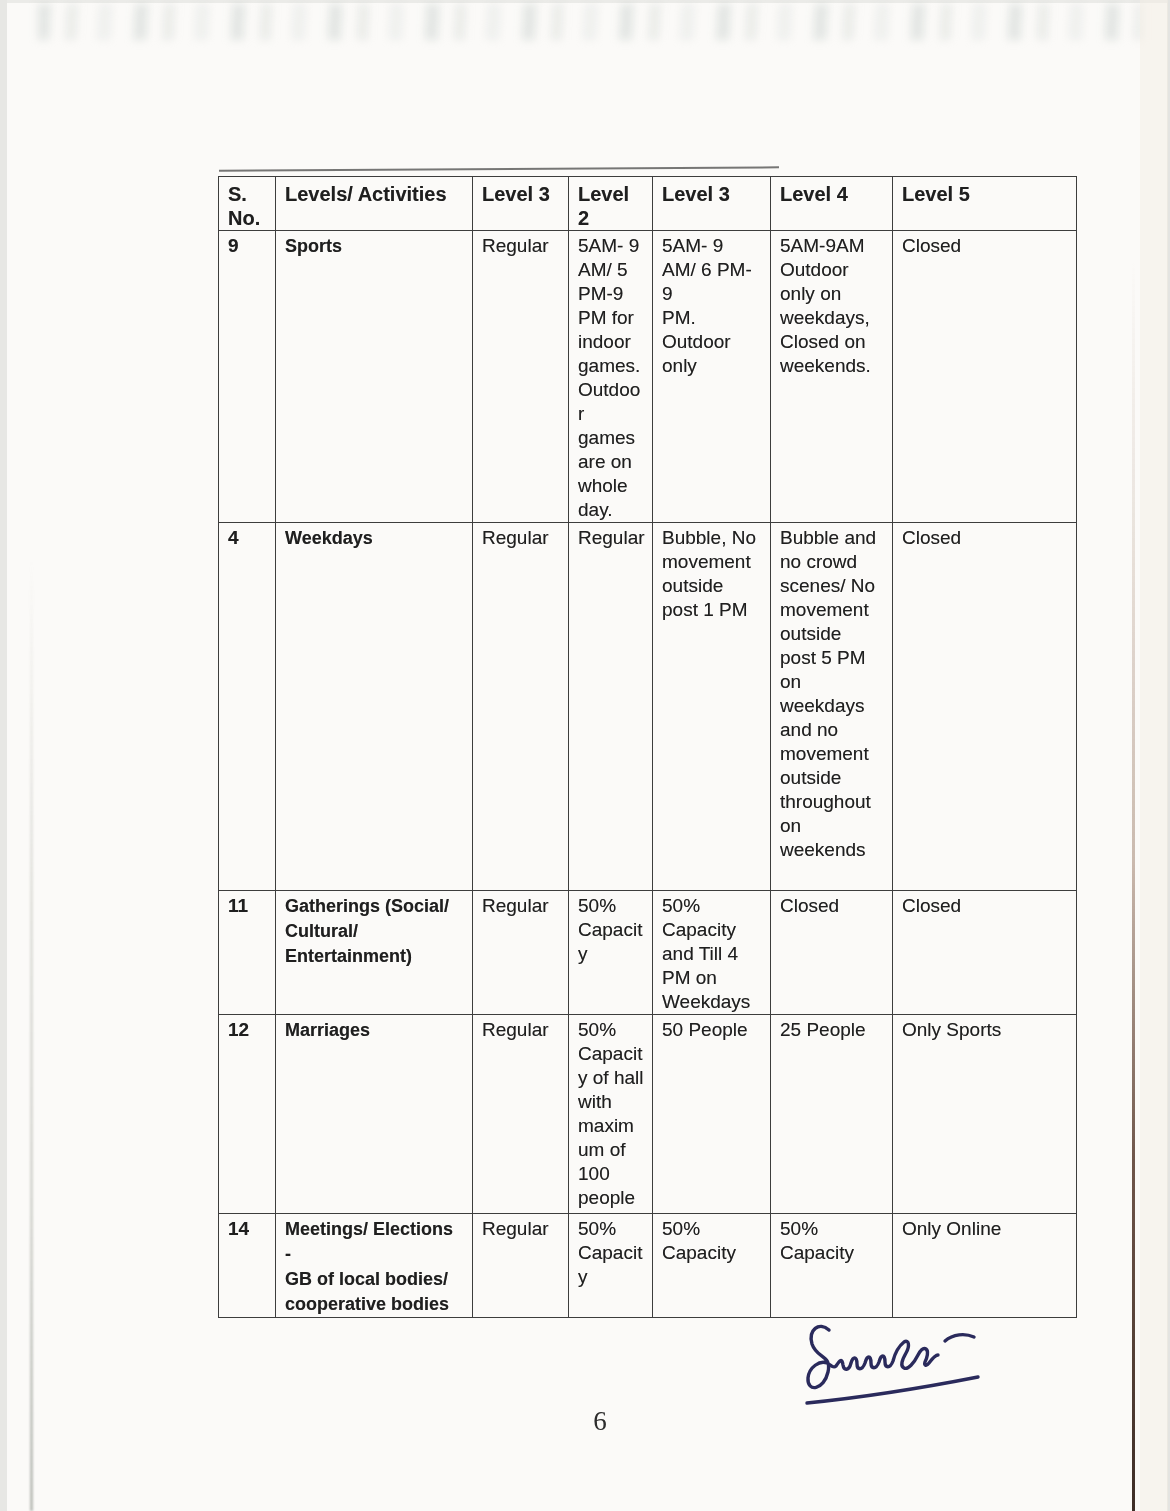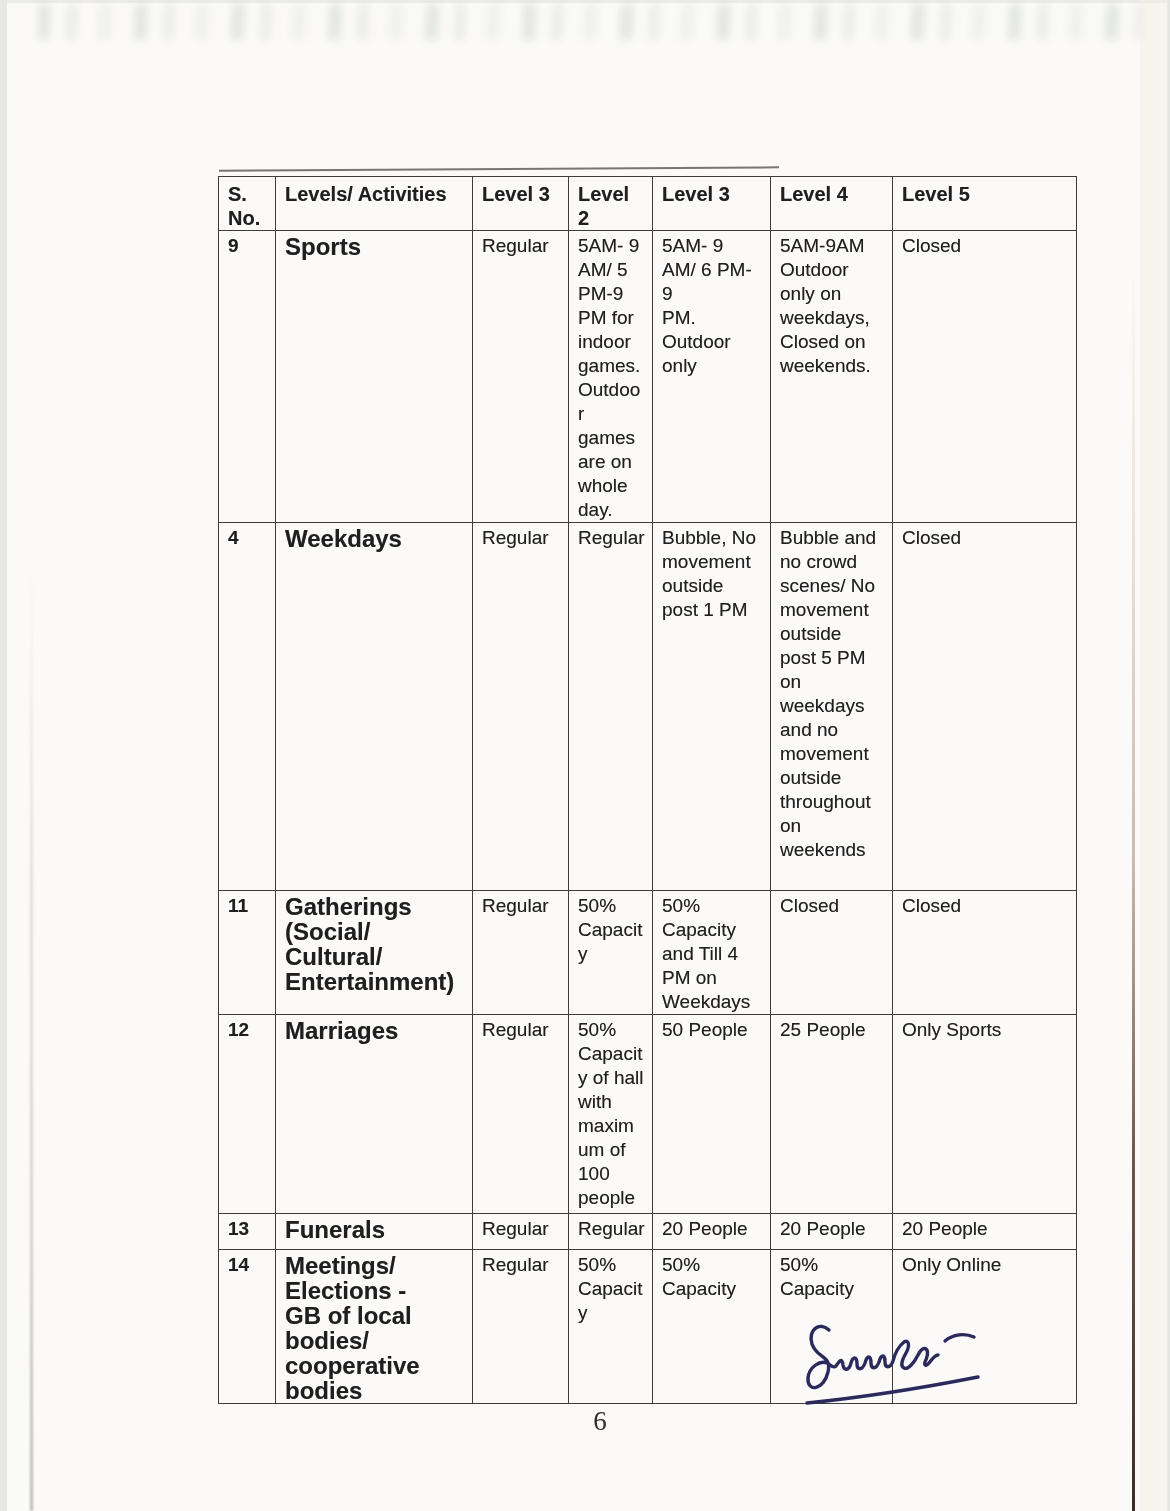--- a/index.html
+++ b/index.html
@@ -51,21 +51,21 @@
   }
   table.restrictions th, table.restrictions td{
     border:1.6px solid #3d3d3d;
     vertical-align:top;text-align:left;
     padding:3px 8px 0 9px;
     white-space:pre-line;
     overflow:visible;
   }
   table.restrictions th{font-weight:bold;font-size:20px;padding-top:5px;}
   td.num{font-weight:bold;}
-  td.activity{font-weight:bold;font-size:24px;line-height:25px;}
+  td.activity{font-weight:bold;font-size:18px;line-height:25px;}
   tr.h-hdr{height:52px;} tr.h-r9{height:272px;} tr.h-r10{height:368px;}
   tr.h-r11{height:110px;} tr.h-r12{height:199px;margin-top:37px;} tr.h-r13{height:36px;} tr.h-r14{height:78px;}
   
   .signature{position:absolute;left:795px;top:1316px;width:190px;height:95px;}
   .page-number{
     position:absolute;left:560px;top:1406px;width:80px;text-align:center;
     font-family:"Liberation Serif", serif;font-size:27px;color:#2d2d2d;
   }
 </style>
 </head>
@@ -182,29 +182,20 @@
 y of hall
 with
 maxim
 um of
 100
 people</td>
       <td>50 People</td>
       <td>25 People</td>
       <td>Only Sports</td>
     </tr>
-    <tr class="h-r13">
-      <td class="num">13</td>
-      <td class="activity">Funerals</td>
-      <td>Regular</td>
-      <td>Regular</td>
-      <td>20 People</td>
-      <td>20 People</td>
-      <td>20 People</td>
-    </tr>
     <tr class="h-r14">
       <td class="num">14</td>
       <td class="activity">Meetings/ Elections -
 GB of local bodies/
 cooperative bodies</td>
       <td>Regular</td>
       <td>50%
 Capacit
 y</td>
       <td>50%

